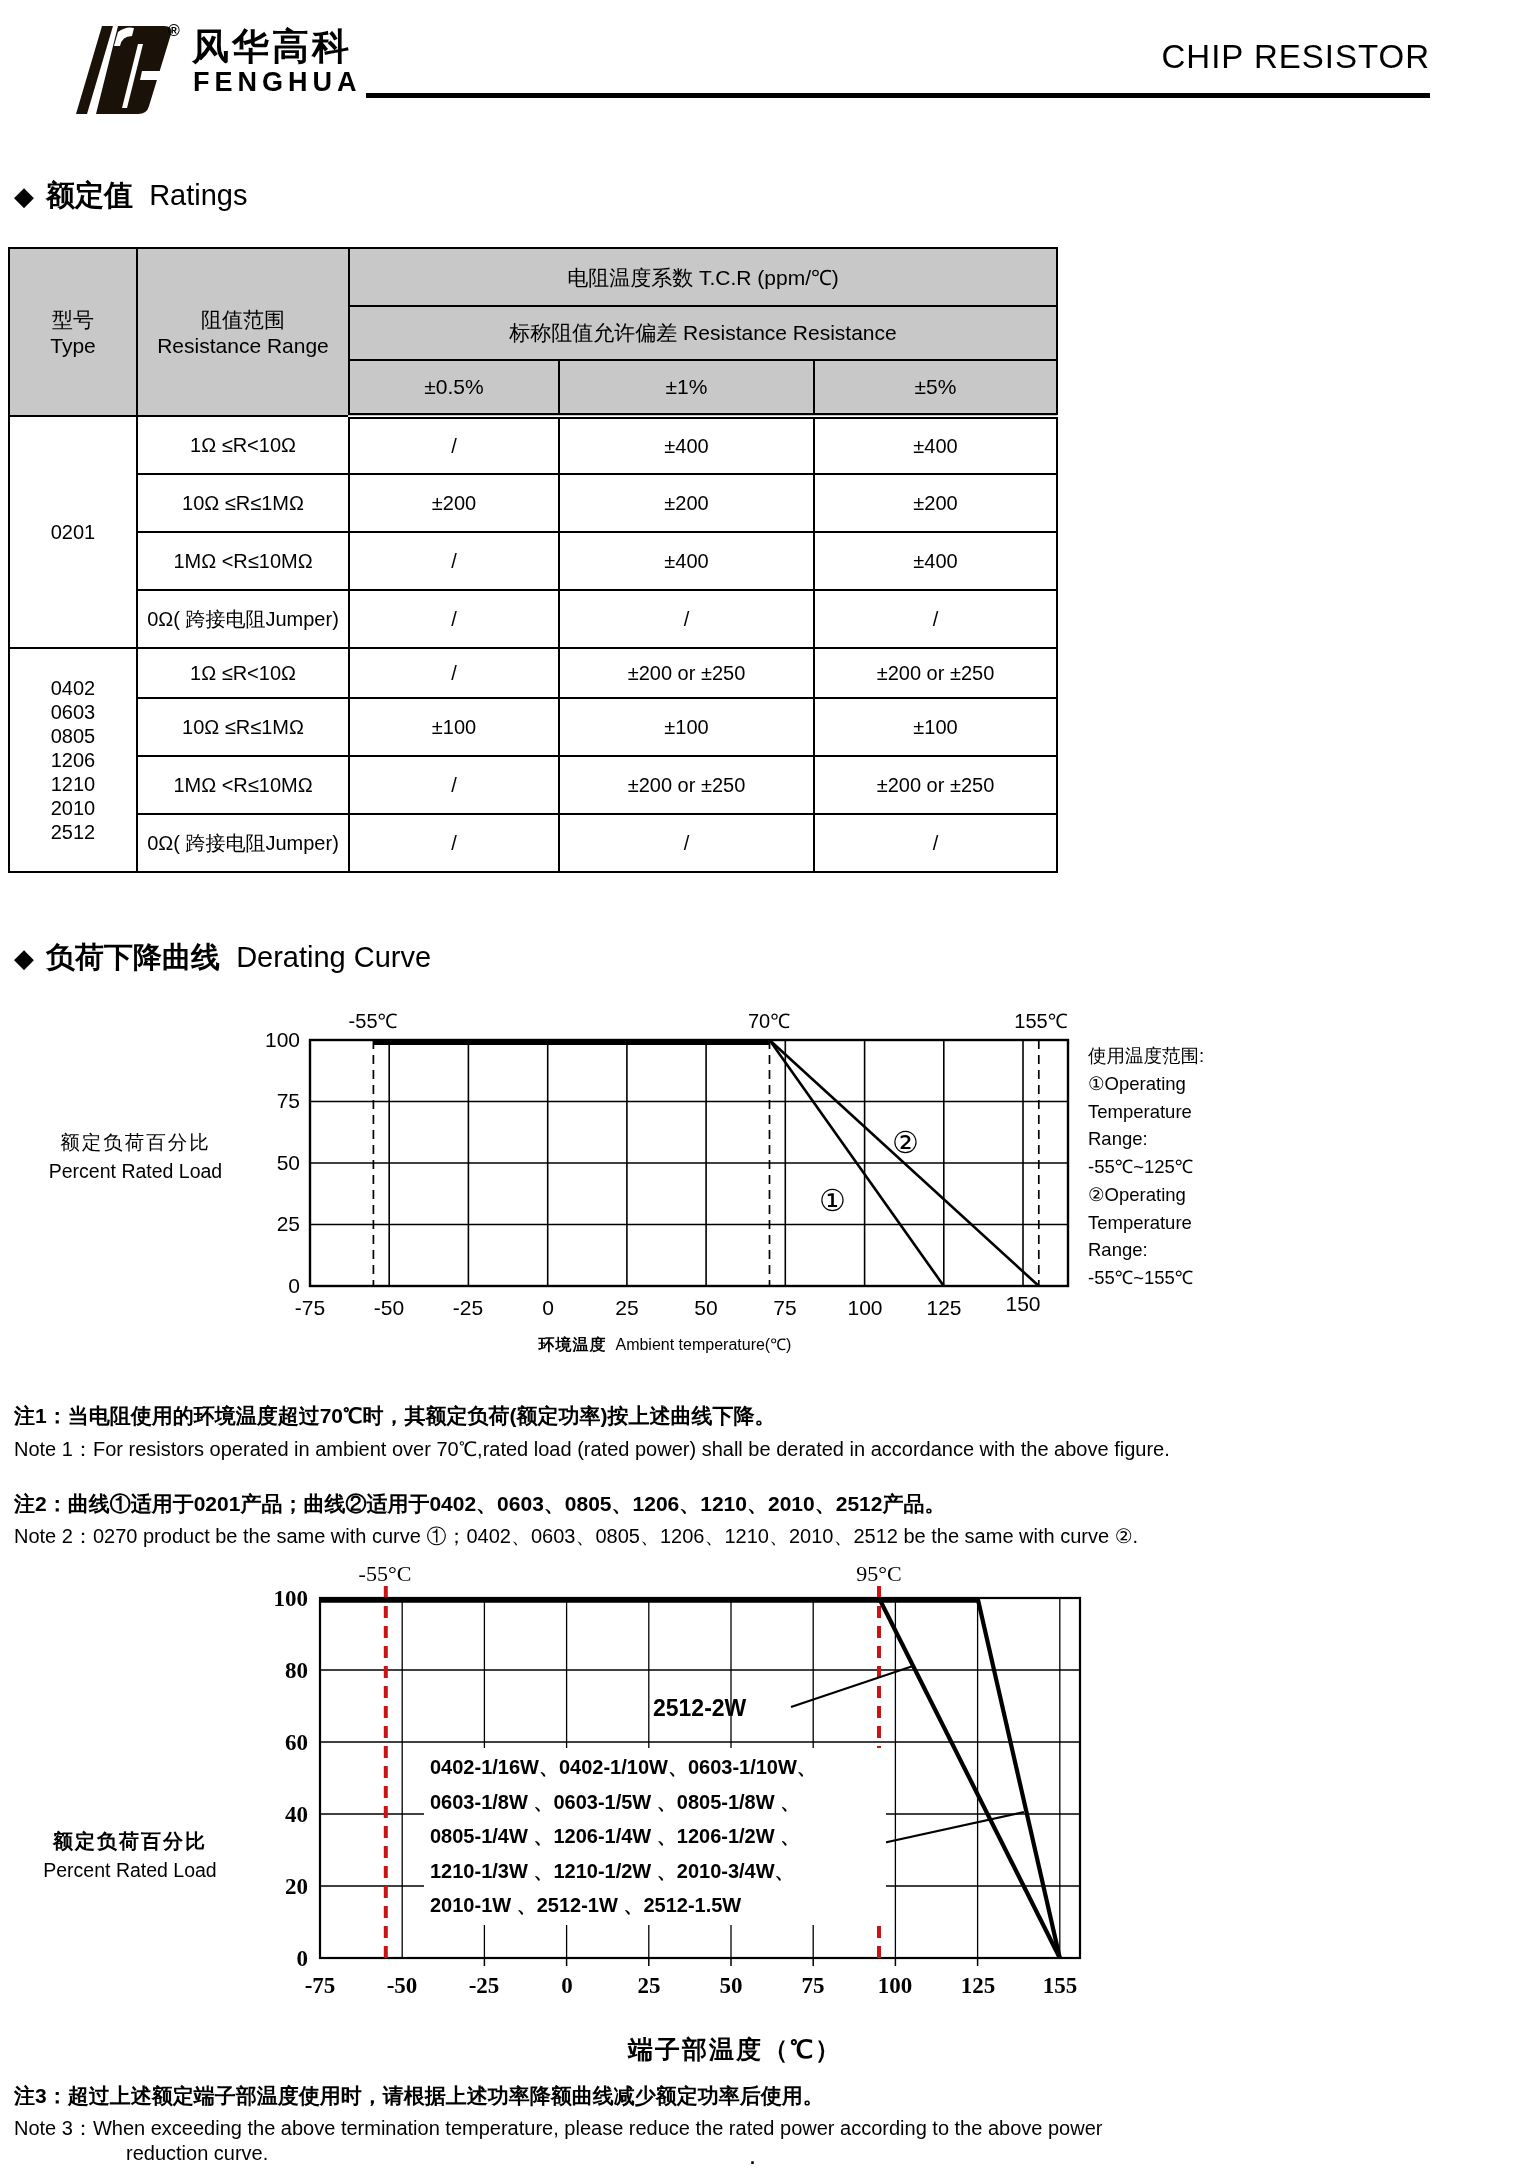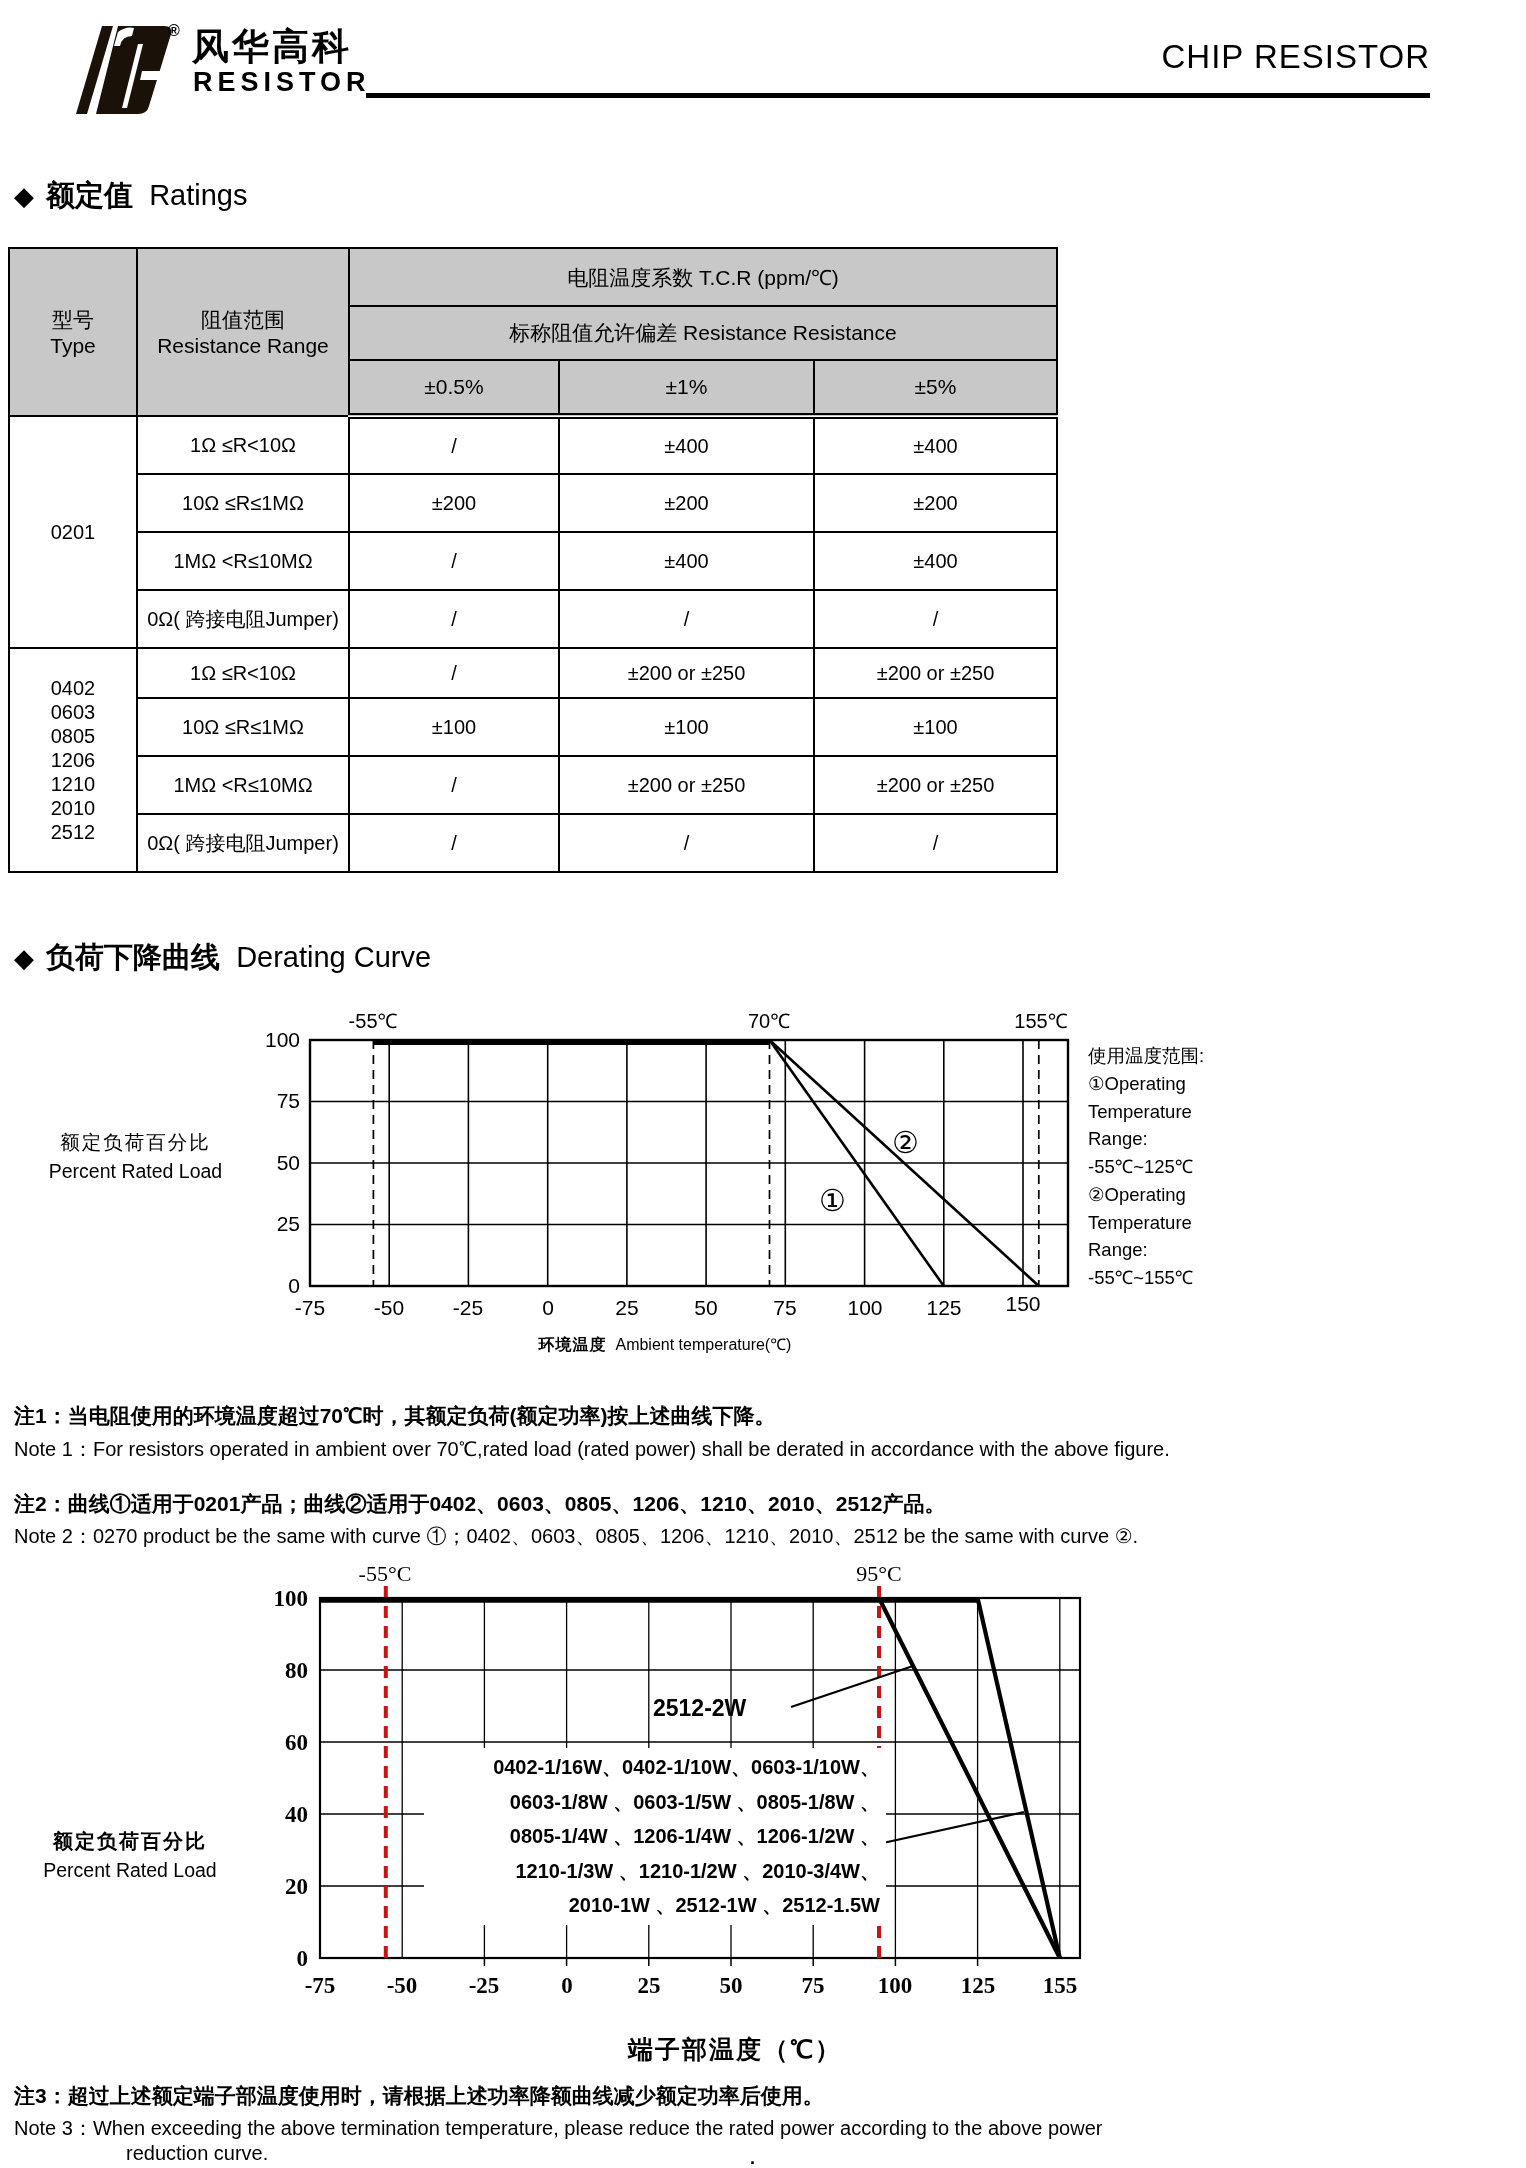--- a/index.html
+++ b/index.html
@@ -28,41 +28,41 @@
   td.typecell{font-size:20px;line-height:24px;}
   
   .note-cn{font-size:21px;font-weight:bold;}
   .note-en{font-size:20px;}
   
   .ylab{ text-align:center;font-size:19.5px;line-height:1.5;}
   .ylab .cn{letter-spacing:2px;}
   .sidenote{font-size:18.5px;line-height:1.5;}
   .xtitle1{font-size:16px;text-align:center;}
   .xtitle1 .cn{font-weight:bold;letter-spacing:1px;}
-  .partsbox{background:#fff;font-weight:bold;font-size:20px;line-height:1.73;z-index:3;padding:2px 6px;text-align:right;}
+  .partsbox{background:#fff;font-weight:bold;font-size:20px;line-height:1.73;z-index:3;padding:2px 6px;}
   .xtitle2{font-size:25px;font-weight:bold;text-align:center;letter-spacing:2px;}
   .ylab2-cn{font-weight:bold;font-size:20px;letter-spacing:2px;}
   .footer-mark{font-size:18px;font-weight:bold;}
   svg{display:block;}
 </style>
 </head>
 <body>
 
 <div class="abs" style="left:52px;top:18px;">
   <svg width="130" height="100" viewBox="0 0 130 100">
     <polygon points="24,96 50,8 61,8 35,96" fill="#1a1208"></polygon>
     <path d="M44,96 L66,8 L112,8 Q121,8 119,16 L97,88 Q95,96 86,96 Z" fill="#1a1208"></path>
     <polygon points="70,90 86,26 91,26 75,90" fill="#fff"></polygon>
     <polygon points="88,62 112,62 114,53 90,53" fill="#fff"></polygon>
     <path d="M62,28 L66,14 Q74,8 82,10 L80,18 Q70,18 68,28 Z" fill="#fff"></path>
   </svg>
 </div>
 <span class="abs reg" style="left:168px;top:22px;">®</span>
 <div class="abs logo-cn" style="left:192px;top:28px;">风华高科</div>
-<div class="abs logo-en" style="left:193px;top:68px;">RESISTOR</div>
+<div class="abs logo-en" style="left:193px;top:68px;">FENGHUA</div>
 <div class="abs product-title" style="left:1000px;top:38px;width:430px;">CHIP RESISTOR</div>
 <div class="abs rule" style="left:366px;top:93px;width:1064px;"></div>
 
 <div class="abs sec-title" style="left:14px;top:176px;">
   <span class="diamond">◆</span><span class="cn">额定值</span>&nbsp;&nbsp;<span>Ratings</span>
 </div>
 
 <table class="ratings">
   <colgroup>
     <col style="width:128px">

